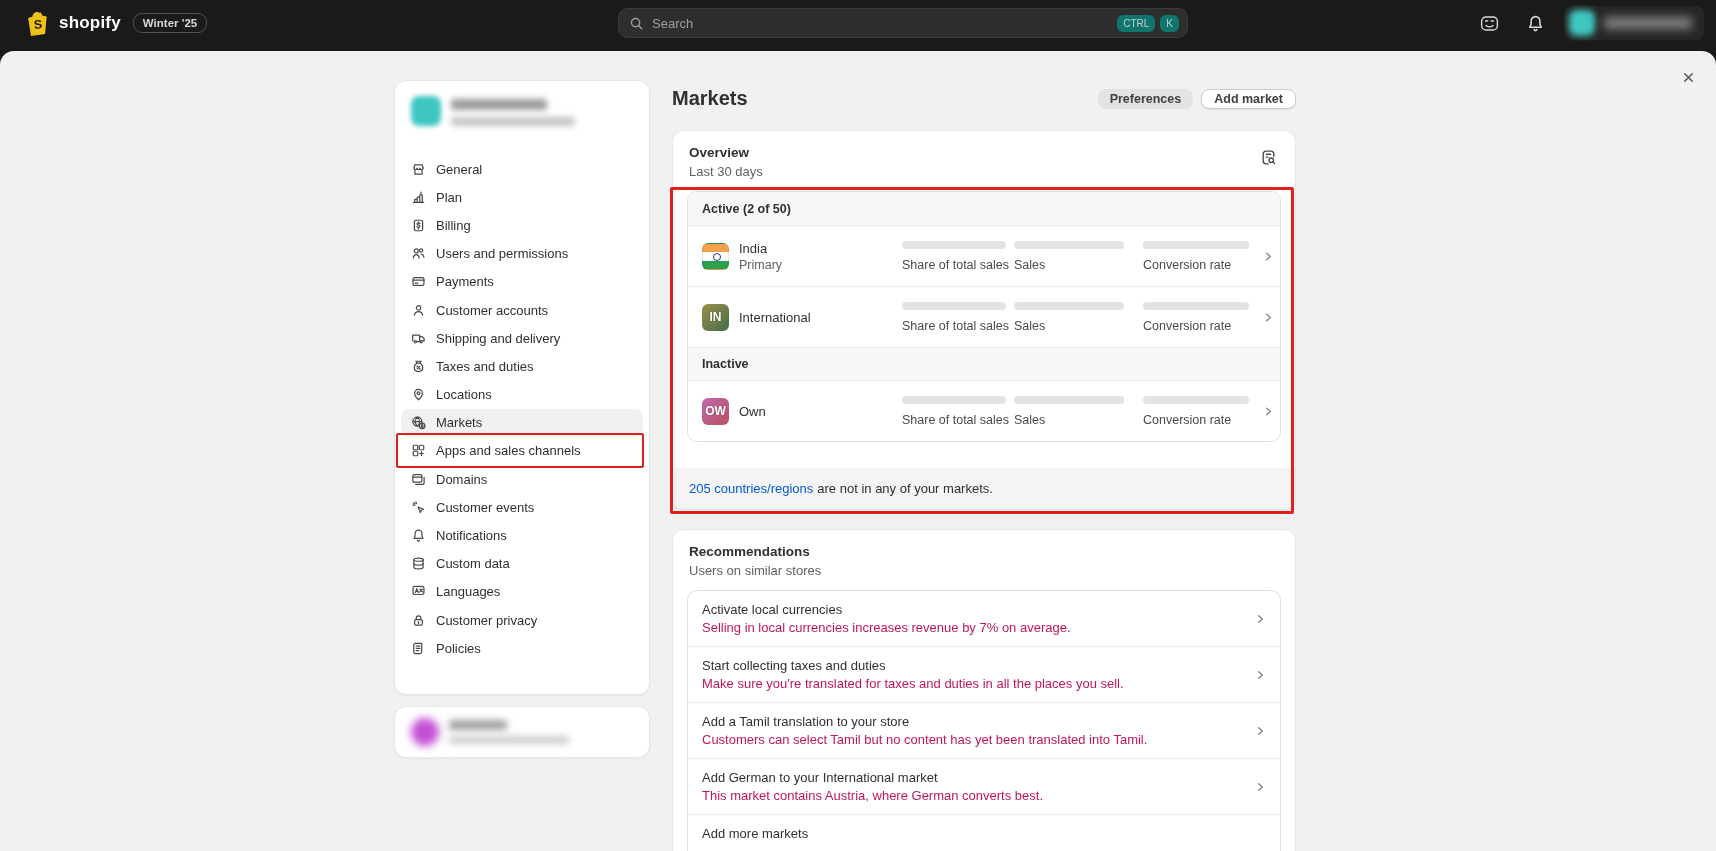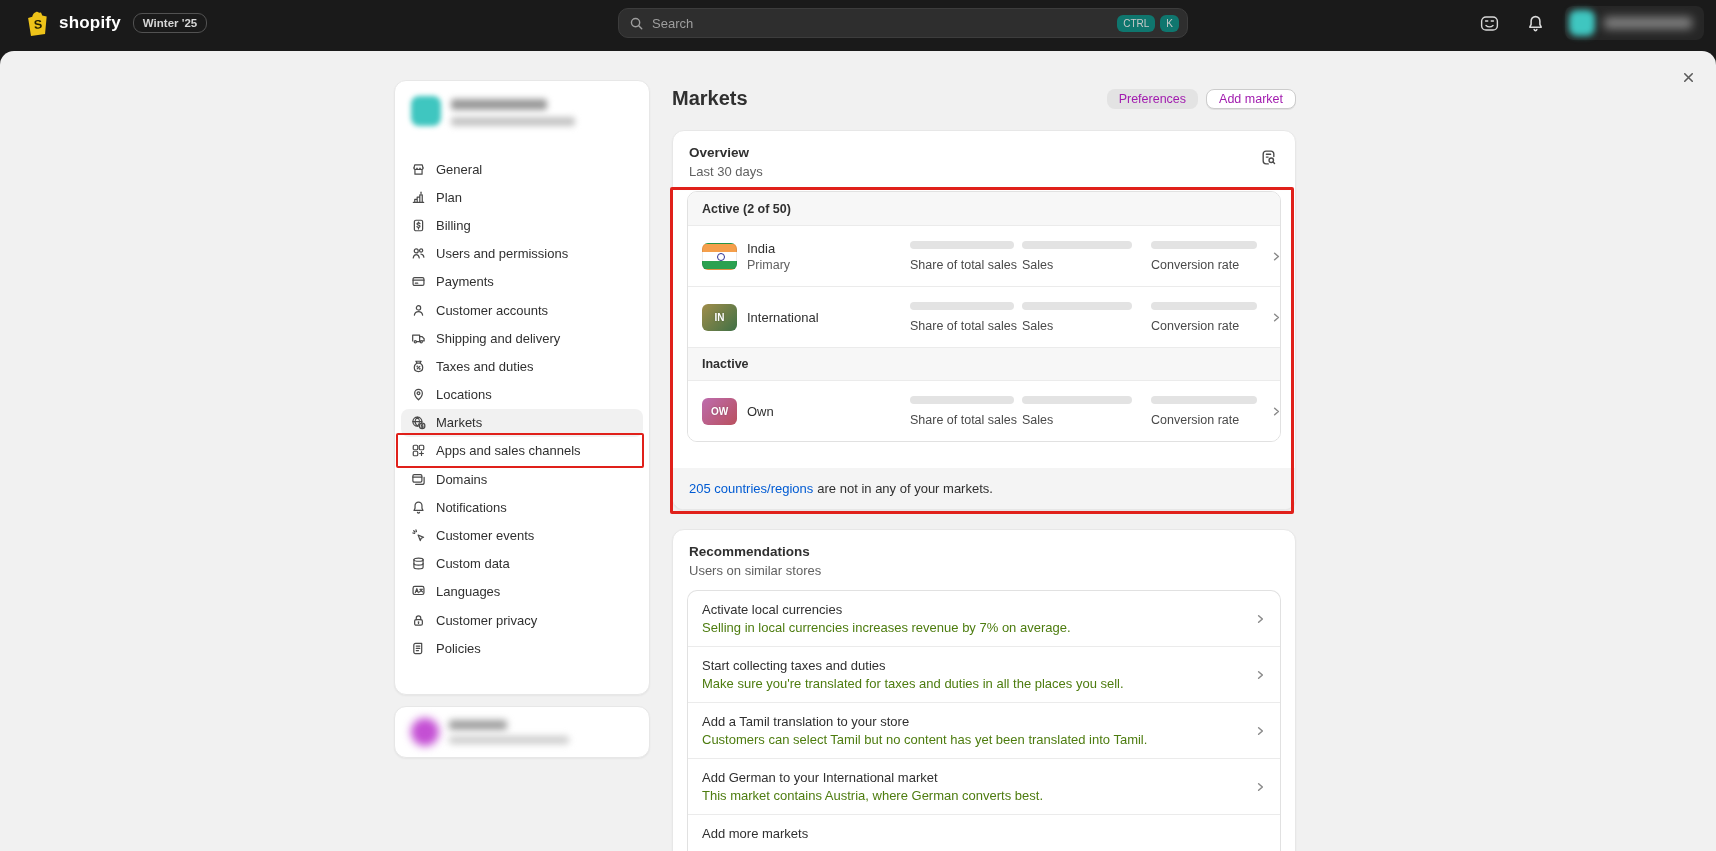--- a/index.html
+++ b/index.html
@@ -45,36 +45,36 @@
   .account-card { position:absolute; left:394px; top:655px; width:256px; height:52px; display:flex; align-items:center; gap:10px; padding:0 16px; cursor:pointer; }
   .acc2-avatar { width:28px; height:28px; border-radius:50%; background:#c44fd4; filter:blur(4px); flex:none; }
   .blur-line-c { width:58px; height:10px; background:#a0a0a0; border-radius:3px; filter:blur(3.5px); }
   .blur-line-d { width:120px; height:8px; background:#cccccc; border-radius:3px; filter:blur(3.5px); margin-top:6px; }
 
   
   .content { position:absolute; left:672px; top:0; width:624px; }
   .page-header { margin-top:36px; display:flex; align-items:center; }
   .page-title { font-size:20px; font-weight:700; color:#303030; }
   .header-actions { margin-left:auto; display:flex; gap:8px; }
-  .btn { height:20px; border-radius:8px; font-size:12.5px; font-weight:400; color:#a21caf; padding:0 12px; cursor:pointer; font-family:inherit; }
+  .btn { height:20px; border-radius:8px; font-size:12.5px; font-weight:700; color:#404040; padding:0 12px; cursor:pointer; font-family:inherit; }
   .btn-gray { background:#e3e3e3; border:none; }
   .btn-white { background:#ffffff; border:1px solid #ccc; box-shadow:0 1px 0 rgba(0,0,0,.07); }
 
   
   .overview-card { margin-top:20px; height:380px; display:flex; flex-direction:column; position:relative; }
   .card-head { padding:14px 16px 0; }
   .card-title { font-size:13.5px; font-weight:700; color:#303030; }
   .card-subtitle { font-size:13px; color:#616161; margin-top:4px; }
   .card-head-icon { position:absolute; top:13px; right:14px; width:26px; height:26px; display:flex; align-items:center; justify-content:center; border-radius:6px; cursor:pointer; }
 
   .market-box { margin:12px 14px 0; background:#fff; border:1px solid #e1e1e1; border-radius:10px; overflow:hidden; }
   .market-box > * + * { border-top:1px solid #ebebeb; }
   .band { background:#f7f7f7; height:33px; display:flex; align-items:center; padding:0 14px; font-size:12.5px; font-weight:700; color:#303030;text-align:right; }
   .market-row { height:61px; display:flex; align-items:center; padding:0 14px; cursor:pointer; background:#fff; }
-  .m-badge { width:35px; height:27px; border-radius:6px; margin-right:10px; flex:none; display:flex; align-items:center; justify-content:center; font-size:10px; font-weight:700; color:#fff; text-shadow:0 0 2px rgba(0,0,0,.25); }
+  .m-badge { width:27px; height:27px; border-radius:6px; margin-right:10px; flex:none; display:flex; align-items:center; justify-content:center; font-size:12px; font-weight:700; color:#fff; text-shadow:0 0 2px rgba(0,0,0,.25); }
   .badge-in { background:linear-gradient(135deg,#a08d4a,#3f7046); }
   .badge-ow { background:linear-gradient(135deg,#bd6cae,#b9505e); }
   .flag-india { background:linear-gradient(180deg,#f59f4b 0 33%,#ffffff 33% 66%,#2aa150 66% 100%); border:1px solid rgba(0,0,0,.08); position:relative; }
   .flag-india::after { content:""; position:absolute; left:50%; top:50%; width:6px; height:6px; margin:-3px 0 0 -3px; border-radius:50%; border:1.2px solid #2e3192; }
   .m-name-col { width:163px; flex:none; }
   .m-name { font-size:13px; font-weight:500; color:#303030; }
   .m-sub { font-size:12.5px; color:#616161; margin-top:2px; }
   .m-col { flex:none; display:flex; flex-direction:column; gap:9px; }
   .m-col-1 { width:112px; } .m-col-2 { width:129px; } .m-col-3 { width:118px; }
   .pill { height:8px; border-radius:4px; background:#e3e3e3; }
@@ -85,21 +85,21 @@
   .card-footer { margin-top:auto; background:#f4f4f4; padding:13px 16px; font-size:13px; border-radius:0 0 11px 11px; }
   .footer-link { color:#005bd3; cursor:pointer; }
   .footer-rest { color:#303030; margin-left:4px; }
 
   
   .rec-card { margin-top:19px; height:346px; position:relative; }
   .rec-box { margin:12px 14px 0; background:#fff; border:1px solid #e1e1e1; border-radius:10px 10px 0 0; border-bottom:none; }
   .rec-row { position:relative; padding:11px 44px 11px 14px; cursor:pointer; }
   .rec-row + .rec-row { border-top:1px solid #ebebeb; }
   .rec-title { font-size:13px; font-weight:500; color:#303030; }
-  .rec-desc { font-size:13px; color:#4d7c0f; margin-top:3px; }
+  .rec-desc { font-size:13px; color:#be185d; margin-top:3px; }
   .rec-chevron { position:absolute; right:12px; top:50%; transform:translateY(-50%); display:flex; }
 
   
   .annotation-rect { position:absolute; border:3px solid #e0201a; pointer-events:none; z-index:50; }
   .rect-sidebar { left:396px; top:382px; width:248px; height:35px; border-width:2.5px; border-radius:2px; }
   .rect-overview { left:670px; top:136px; width:624px; height:327px; border-radius:2px; }
 </style>
 </head>
 <body>
 
@@ -271,32 +271,32 @@
         <svg viewBox="0 0 16 16" fill="none" stroke="#4a4a4a" stroke-width="1.3" stroke-linecap="round" stroke-linejoin="round">
             <rect x="2" y="2.8" width="9.6" height="8" rx="1.4"></rect>
             <path d="M2 5.4h9.6"></path>
             <path d="M14 5.8v5.4c0 1.2-.9 2.1-2.1 2.1H5"></path>
           </svg>
         <span>Domains</span>
       </div>
 
       <div class="sb-item">
         <svg viewBox="0 0 16 16" fill="none" stroke="#4a4a4a" stroke-width="1.3" stroke-linecap="round" stroke-linejoin="round">
+            <path d="M7.6 7.6l5.8 2.3-2.5 1-1 2.5z"></path>
+            <path d="M5.3 2l.5 1.9M2 5.3l1.9.5M2.9 2.9l1.4 1.4"></path>
+          </svg>
+        <span>Customer events</span>
+      </div>
+
+      <div class="sb-item">
+        <svg viewBox="0 0 16 16" fill="none" stroke="#4a4a4a" stroke-width="1.3" stroke-linecap="round" stroke-linejoin="round">
             <path d="M8 2.2c2.2 0 3.7 1.6 3.7 3.9v2.7l1.1 2.3H3.2l1.1-2.3V6.1C4.3 3.8 5.8 2.2 8 2.2z"></path>
             <path d="M6.9 13.1c.2.6.6.9 1.1.9s.9-.3 1.1-.9"></path>
           </svg>
         <span>Notifications</span>
-      </div>
-
-      <div class="sb-item">
-        <svg viewBox="0 0 16 16" fill="none" stroke="#4a4a4a" stroke-width="1.3" stroke-linecap="round" stroke-linejoin="round">
-            <path d="M7.6 7.6l5.8 2.3-2.5 1-1 2.5z"></path>
-            <path d="M5.3 2l.5 1.9M2 5.3l1.9.5M2.9 2.9l1.4 1.4"></path>
-          </svg>
-        <span>Customer events</span>
       </div>
 
       <div class="sb-item">
         <svg viewBox="0 0 16 16" fill="none" stroke="#4a4a4a" stroke-width="1.3" stroke-linecap="round" stroke-linejoin="round">
             <ellipse cx="8" cy="3.9" rx="4.9" ry="1.7"></ellipse>
             <path d="M3.1 3.9v8.2c0 .9 2.2 1.7 4.9 1.7s4.9-.8 4.9-1.7V3.9"></path>
             <path d="M3.1 8c0 .9 2.2 1.7 4.9 1.7S12.9 8.9 12.9 8"></path>
           </svg>
         <span>Custom data</span>
       </div>

